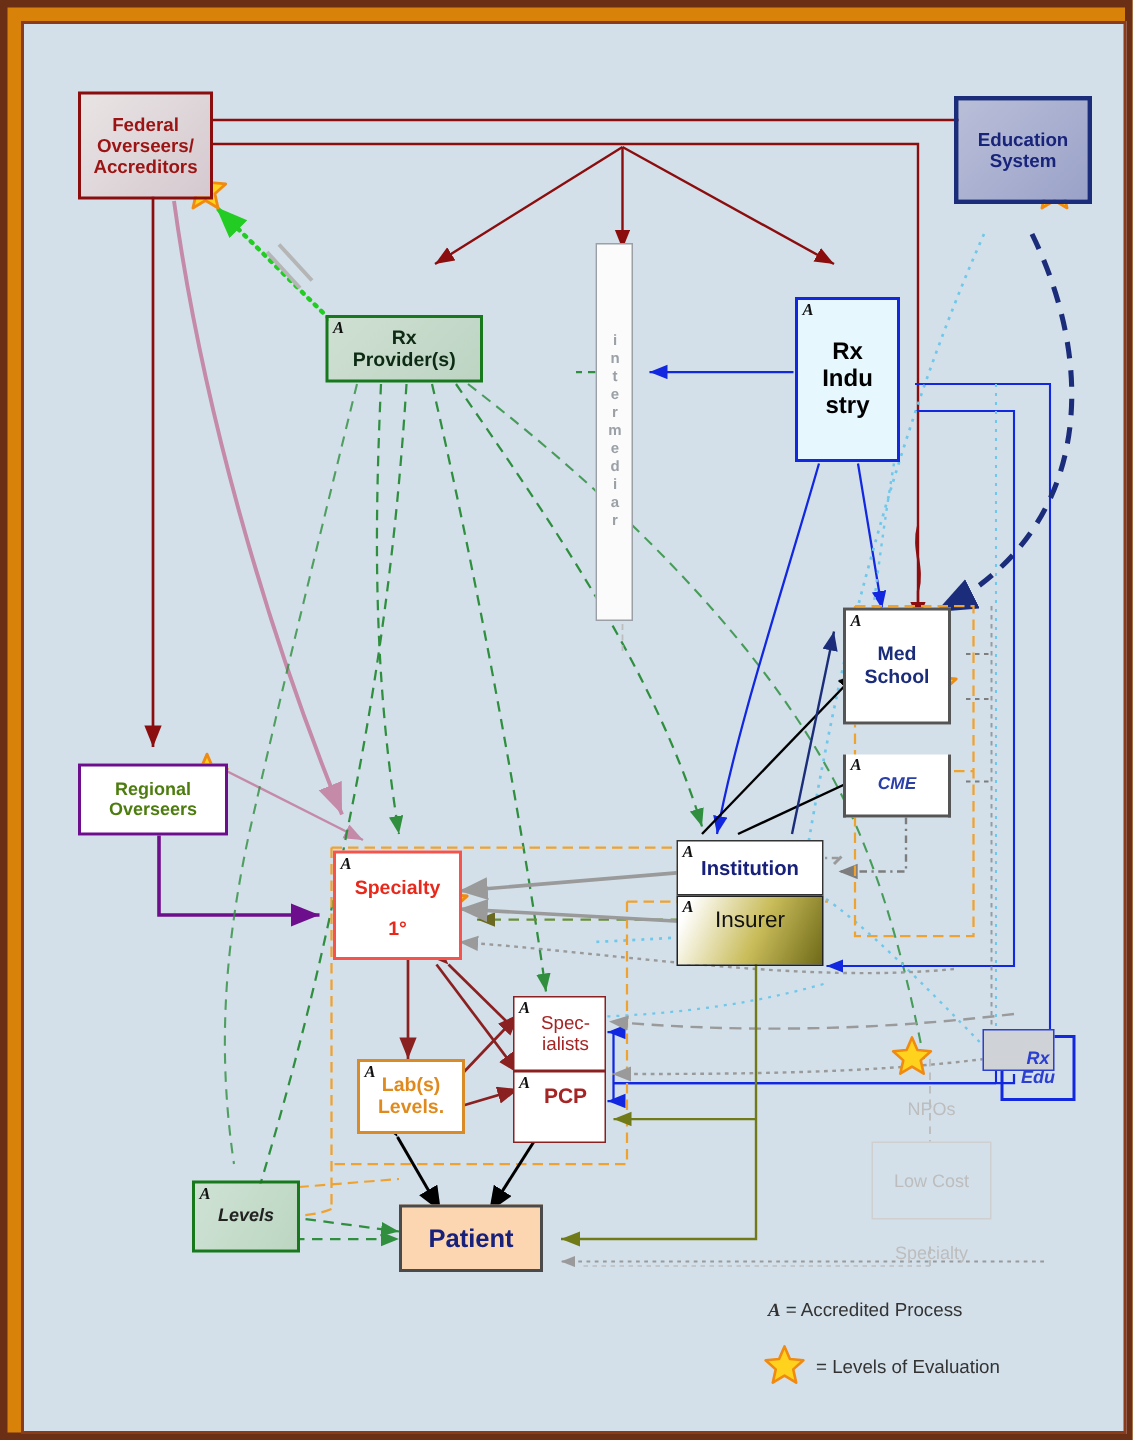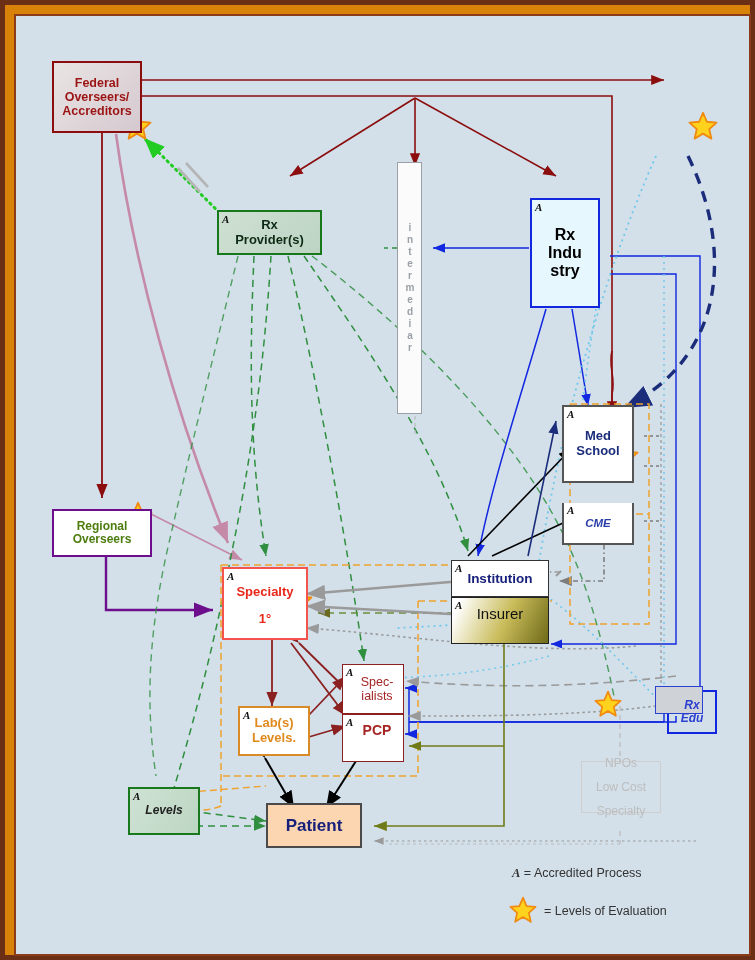--- a/index.html
+++ b/index.html
@@ -273,20 +273,24 @@
       <path d="M382,232 L368,232" stroke="#2f8f3f" stroke-width="1.5" fill="none" stroke-dasharray="6,4"></path>
     </g>
   </svg>
 
   <div class="node n-federal" style="left:36px;top:45px;width:90px;height:72px;">
     <div class="ttl">Federal</div>
     <div class="ttl">Overseers/</div>
     <div class="ttl">Accreditors</div>
   </div>
 
+  <div class="node n-edu" style="left:620px;top:48px;width:92px;height:72px;">
+    <div class="ttl">Education</div>
+    <div class="ttl">System</div>
+  </div>
 
   <div class="node n-rxprov" style="left:201px;top:194px;width:105px;height:45px;">
     <span class="sup">A</span>
     <div class="ttl">Rx</div>
     <div class="ttl">Provider(s)</div>
   </div>
 
   <div class="node n-rxind" style="left:514px;top:182px;width:70px;height:110px;">
     <span class="sup">A</span>
     <div class="ttl">Rx</div>
@@ -349,21 +353,21 @@
 
   <div class="node n-pharm" style="left:112px;top:771px;width:72px;height:48px;">
     <span class="sup">A</span>
     <div class="ttl">Levels</div>
   </div>
 
   <div class="node n-patient" style="left:250px;top:787px;width:96px;height:45px;">
     <div class="ttl">Patient</div>
   </div>
 
-  <div class="node n-npo" style="left:565px;top:745px;width:80px;height:52px;">
+  <div class="node n-npo" style="left:565px;top:745px;width:80px;height:52px;gap:24px;">
     <div>NPOs</div>
     <div>Low Cost</div>
     <div>Specialty</div>
   </div>
 
   <div class="node n-rxedu" style="left:651px;top:674px;width:50px;height:44px;">
     <div class="rxbox"></div>
     <div class="ttl">Rx</div>
     <div class="ttl">Edu</div>
   </div>

